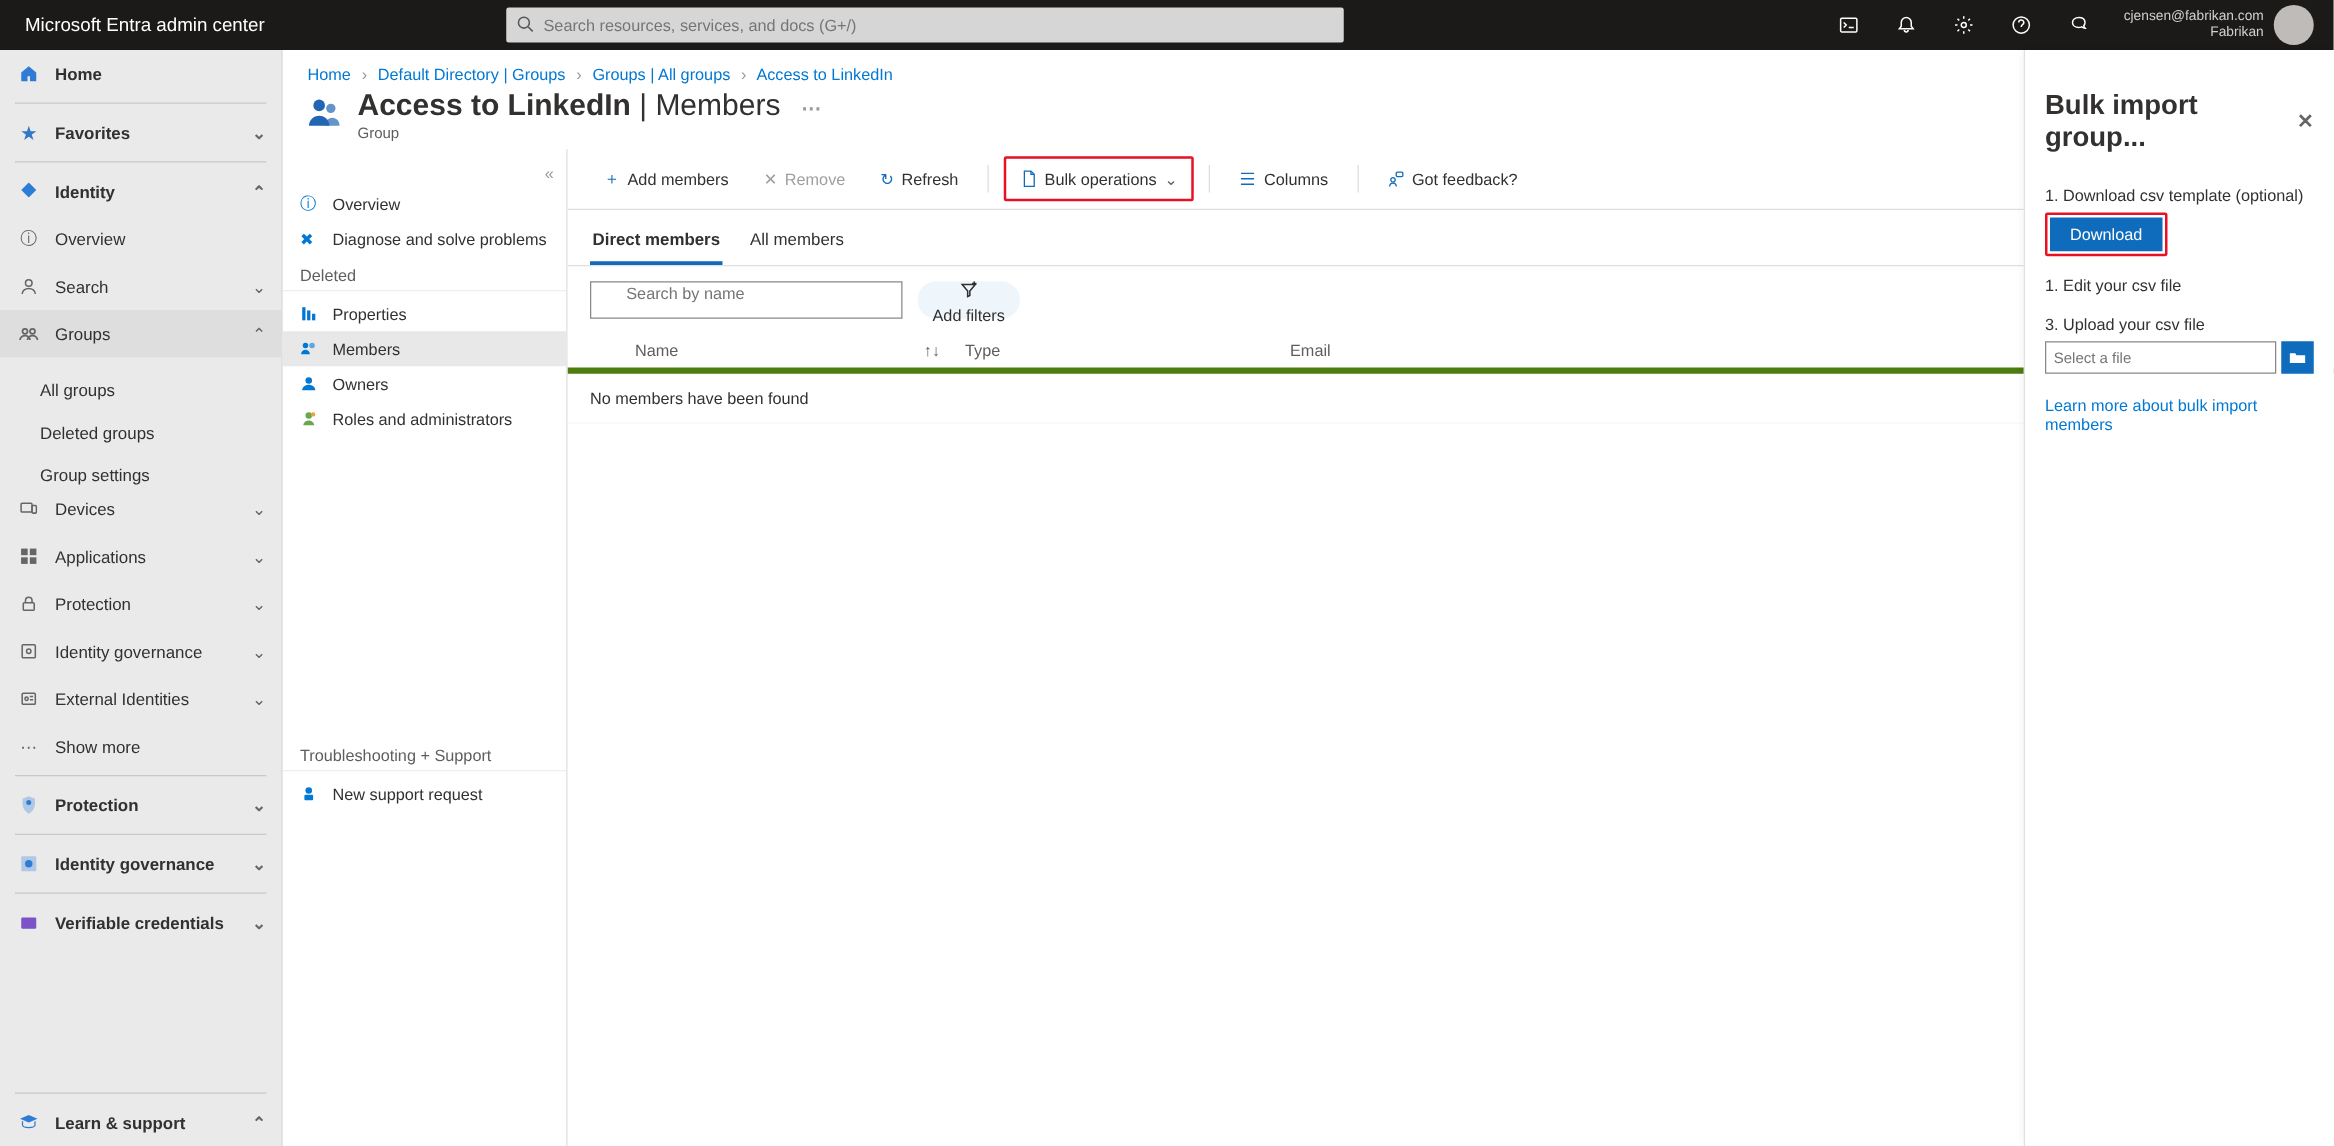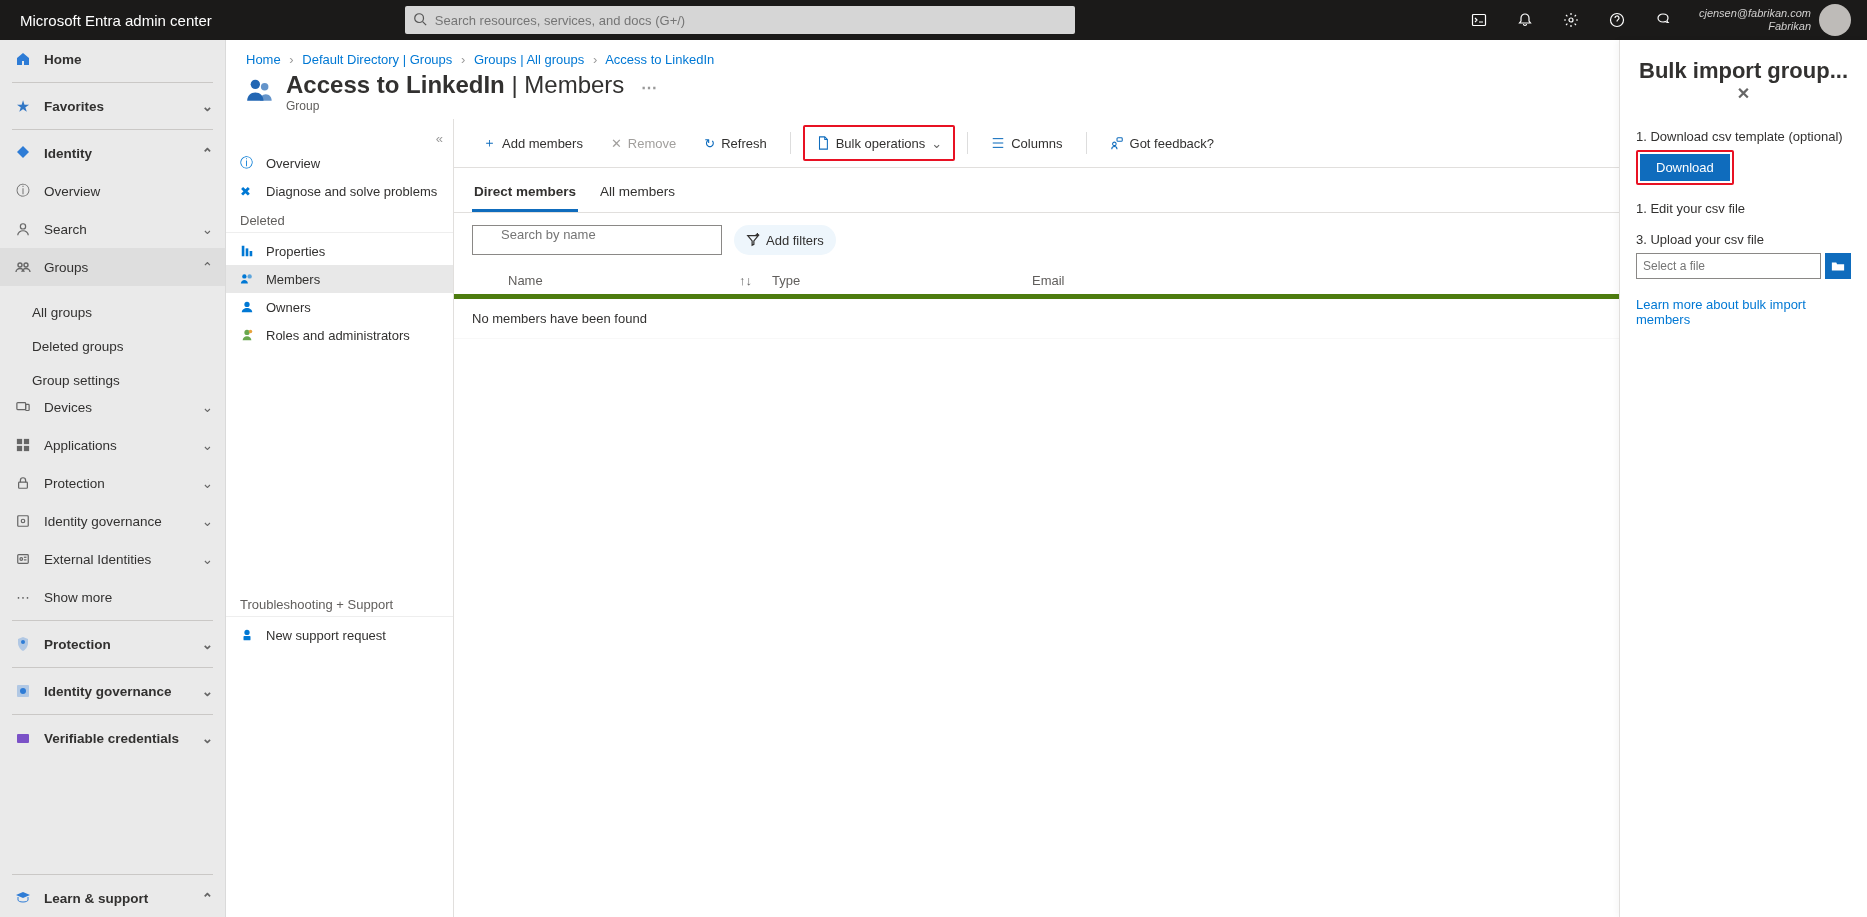--- a/index.html
+++ b/index.html
@@ -54,21 +54,21 @@
     border: none;
     border-radius: 2px;
     background: var(--search-bg);
     padding: 0 8px 0 30px;
     font-size: 13px;
     color: #c2410c;
   }
   .topbar .search-wrap .sicon {
     position: absolute; left: 8px; top: 6px; color: #555;
   }
-  .top-icons { display:flex; align-items:center; gap: 10px; margin-left:auto;font-style:italic; }
+  .top-icons { display:flex; align-items:center; gap: 10px; margin-left:auto; }
   .top-icon {
     width: 36px; height: 40px;
     display:flex; align-items:center; justify-content:center;
     color:#fff; cursor:pointer;
   }
   .user-chip {
     display:flex; align-items:center; gap:8px;
     padding: 0 8px; height:40px;
     color:#d0cfce; font-size:11px; line-height:13px;
   }
@@ -229,20 +229,21 @@
   .search-members-wrap .sicon2 {
     position:absolute; left:8px; top:7px; color:#666;
   }
   .add-filter {
     display:inline-flex; align-items:center; gap:6px;
     height:30px; padding:0 12px;
     background: var(--pill-bg);
     border-radius: 15px;
     cursor:pointer;
     color:#323130;
+    flex-direction:column;
   }
 
   .table-head {
     display:flex; padding: 6px 18px;
     color: var(--muted); font-size:13px;
     border-bottom:5px solid #4d7c0f;
   }
   .col-name { width:300px; display:flex; align-items:center; gap:6px; padding-left:36px; }
   .col-type { width:260px; }
   .col-email { flex:1; }
@@ -258,23 +259,23 @@
     position:absolute;
     top:40px; right:0;
     width: 248px;
     height: calc(917px - 40px);
     background:#fff;
     border-left:1px solid var(--border);
     padding: 14px 16px;
     box-shadow: -2px 0 6px rgba(0,0,0,0.04);
   }
   .panel h2 {
-    margin:4px 0 26px 0;
+    margin:17px 0 26px 0;
     font-size:22px; font-weight:600;
-    display:flex; justify-content:space-between; align-items:center;flex-direction:column;
+    display:flex; justify-content:space-between; align-items:center;
   }
   .panel .close { cursor:pointer; color:#666; font-size:16px; }
   .panel .step { font-size:13px; margin: 8px 0 6px; }
   .panel .dl-btn {
     background:#0f6cbd; color:#fff;
     border:none; padding: 6px 16px;
     font-size:13px; cursor:pointer;
   }
   .panel .dl-wrap.hl-red { display:inline-block; padding:2px; }
   .panel .file-row { display:flex; gap:4px; margin-top:4px; }

